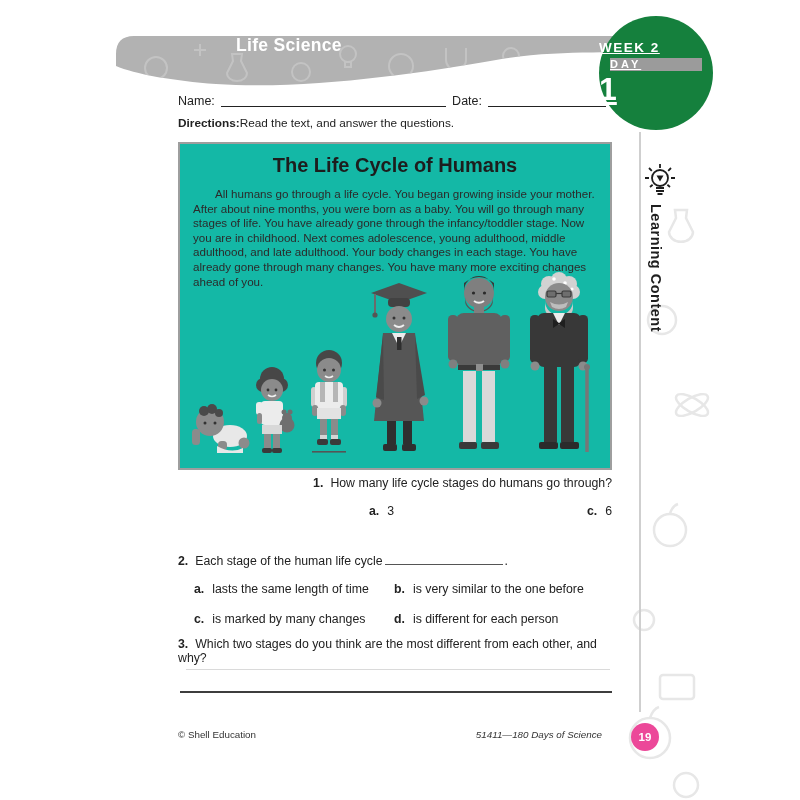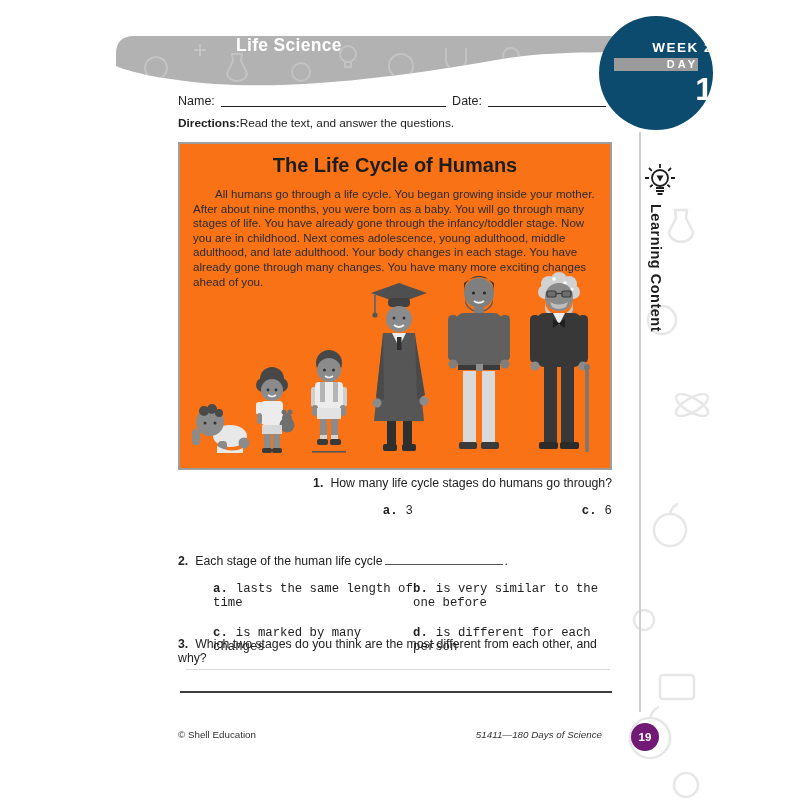--- a/index.html
+++ b/index.html
@@ -14,25 +14,25 @@
   
   #banner-svg{left:116px;top:36px;z-index:1;}
   .banner-title{
     left:236px;top:35px;z-index:2;
     font-size:17.5px;font-weight:bold;color:#ffffff;letter-spacing:.3px;
   }
 
   
   .badge{
     left:599px;top:16px;width:114px;height:114px;border-radius:50%;
-    background:#0c4a6e;z-index:3;text-align:right;color:#fff;
+    background:#15803d;z-index:3;text-align:left;color:#fff;text-decoration:underline;
   }
   .badge-week{margin-top:24px;font-size:13.5px;font-weight:bold;letter-spacing:1.5px;}
   .badge-day-bar{
-    width:84px;height:13px;margin:3px auto 0;background:#9b9b9b;
+    width:92px;height:13px;margin:3px auto 0;background:#9b9b9b;
     font-size:11px;font-weight:bold;letter-spacing:3px;line-height:13px;color:#fff;
   }
   .badge-num{margin-top:1px;font-size:32px;font-weight:bold;line-height:34px;}
 
   
   .divider-v{left:639px;top:132px;width:2px;height:580px;background:#cfcfcf;z-index:1;}
   #bulb-svg{left:644px;top:163px;z-index:2;}
   .sidebar-label{
     left:648px;top:204px;z-index:2;
     writing-mode:vertical-rl;font-size:14.5px;font-weight:bold;color:#1f1f1f;letter-spacing:.5px;
@@ -47,54 +47,54 @@
   .u-line{border-bottom:1.4px solid #222;height:14px;margin:0 6px 1px 6px;}
   .u-name{flex:1.6;}
   .u-date{flex:1;max-width:118px;}
 
   .directions{left:178px;top:116px;width:434px;font-size:11.8px;z-index:2;}
   .directions b{margin-right:0;}
 
   
   .passage-box{
     left:178px;top:142px;width:434px;height:328px;
-    border:2.5px solid #9e9e9e;box-sizing:border-box;background:#f97316;z-index:2;
+    border:2.5px solid #9e9e9e;box-sizing:border-box;background:#14b8a6;z-index:2;
   }
   .passage-title{
     margin:10px 0 0;text-align:center;font-size:20px;font-weight:bold;color:#1d1d1d;
   }
   .passage-text{
     margin:10px 13px 0;font-size:11.6px;line-height:1.26;color:#2b2b2b;text-indent:22px;
   }
   #life-svg{position:absolute;left:4px;bottom:5px;}
 
   
   .question{width:434px;font-size:12.3px;z-index:2;}
   .q-head b{margin-right:7px;}
   .opts{
-    margin:14px 0 0 35px;display:grid;grid-template-columns:200px auto;row-gap:16px;font-family:Liberation Mono, monospace;
+    margin:14px 0 0 16px;display:grid;grid-template-columns:200px auto;row-gap:16px;
   }
   .opt b{margin-right:8px;}
   .q1{left:178px;top:476px;text-align:right;}
   .q2{left:178px;top:553px;}
   .q3{left:178px;top:637px;}
   .blank2{
     display:inline-block;width:118px;border-bottom:1.2px solid #555;height:11px;margin:0 2px;
   }
   .ans-light{left:186px;top:669px;width:424px;border-top:1.5px solid #dadada;z-index:2;}
   .ans-dark{left:180px;top:691px;width:432px;border-top:2px solid #3d3d3d;z-index:2;}
 
   
   .copyright{left:178px;top:729px;font-size:9.8px;color:#333;z-index:2;}
   .book-title{
     left:380px;top:729px;width:222px;text-align:right;
     font-size:9.8px;font-style:italic;color:#333;z-index:2;
   }
   .page-circle{
-    left:631px;top:723px;width:28px;height:28px;border-radius:50%;background:#701a75;
+    left:631px;top:723px;width:28px;height:28px;border-radius:50%;background:#ec4899;
     color:#fff;font-size:11.5px;font-weight:bold;text-align:center;line-height:28px;z-index:3;
   }
 </style>
 </head>
 <body>
 
 <svg id="banner-svg" class="abs" width="548" height="56" viewBox="0 0 548 56">
   <defs>
     <clipPath id="bclip">
       <path d="M 18 0 H 548 V 12 C 500 20 448 12 380 24 C 300 38 190 54 100 48 C 58 45 18 38 0 30 V 18 Q 0 0 18 0 Z"></path>

